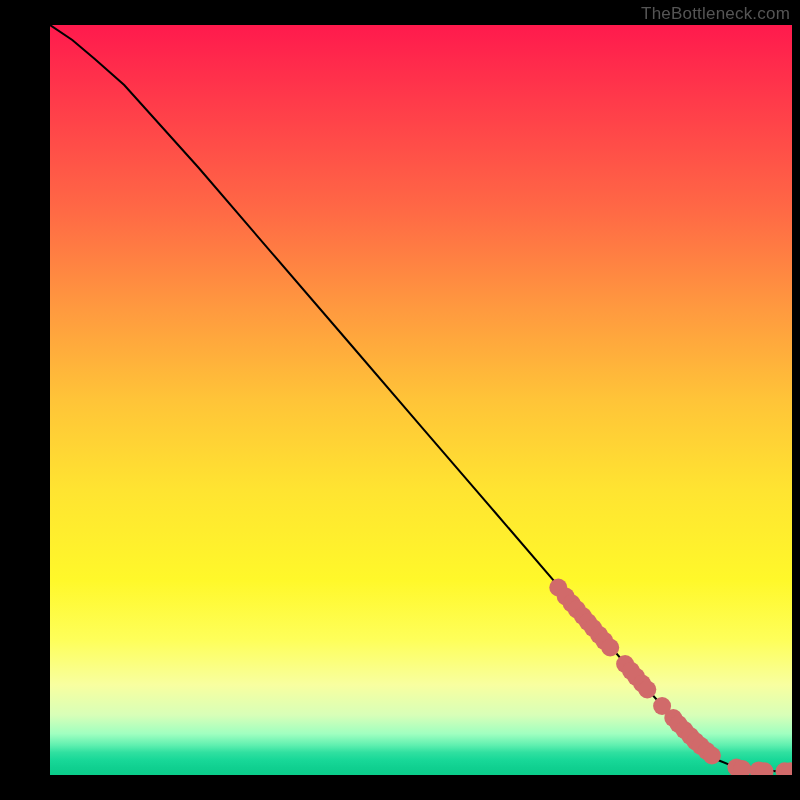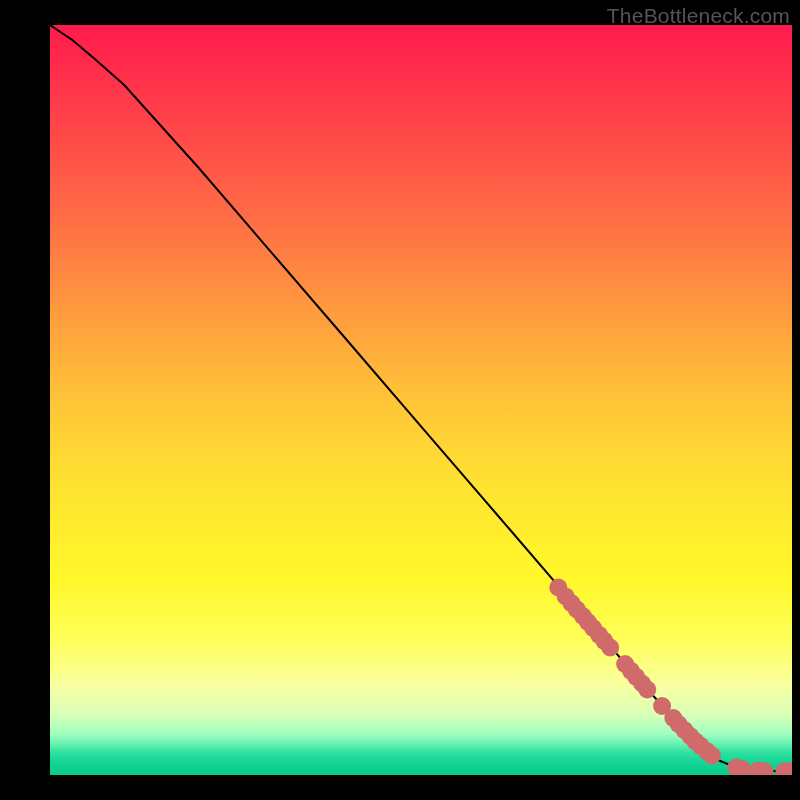--- a/index.html
+++ b/index.html
@@ -34,21 +34,21 @@
       #18d898 98%,
       #10d090 99%,
       #0acd8a 100%
     );
   }
   .watermark {
     position: absolute;
     top: 4px;
     right: 10px;
     color: #555;
-    font-size: 21px;
+    font-size: 17px;
     font-weight: 400;
     letter-spacing: 0.2px;
     z-index: 5;
   }
   svg.curve {
     position: absolute;
     left: 0;
     top: 0;
     width: 100%;
     height: 100%;

